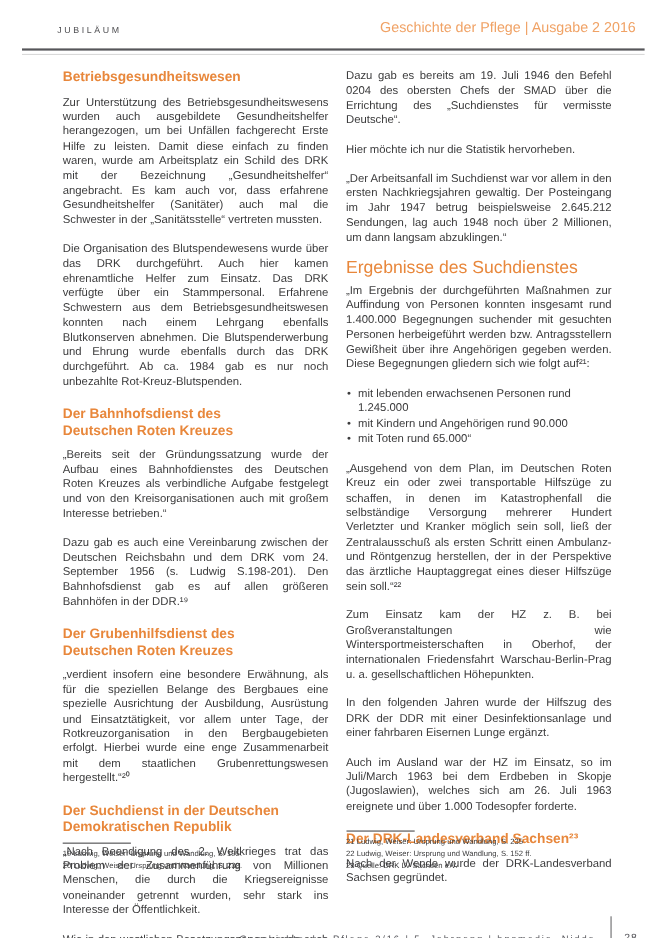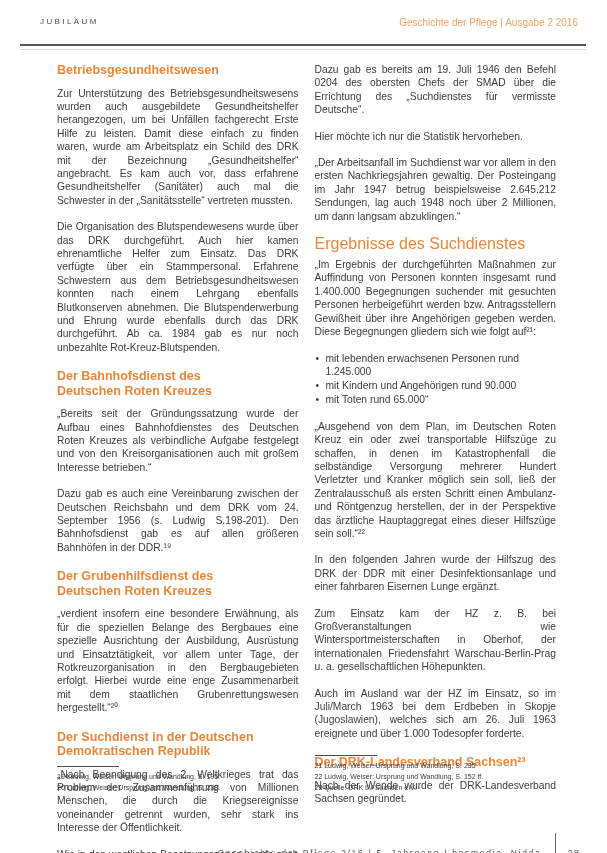--- a/index.html
+++ b/index.html
@@ -14,25 +14,25 @@
   .page{
     position:relative;
     width:607px;height:853px;
     background:#ffffff;
     font-family:"Liberation Sans", sans-serif;
     color:var(--body);
     overflow:hidden;
   }
   
   .header{
-    position:absolute;top:17px;left:40px;right:29px;
-    display:flex;justify-content:space-between;align-items:flex-start;
+    position:absolute;top:17px;left:52px;right:29px;
+    display:flex;justify-content:space-between;align-items:flex-end;
   }
   .kicker{font-size:8px;letter-spacing:2.4px;color:#4f4f52;}
-  .issue{font-size:10px;color:var(--accent_light);margin-left:44px;}
+  .issue{font-size:13px;color:var(--accent_light);margin-left:44px;}
   .rule{
     position:absolute;top:44px;left:20px;right:21px;height:3px;
     border-top:2px solid var(--rule_dark);
     border-bottom:1px solid var(--rule_light);
   }
   
   .columns{
     position:absolute;left:57px;right:51px;top:63px;bottom:60px;
     display:flex;gap:16px;
   }
@@ -120,22 +120,22 @@
       <h3 class="sub">Ergebnisse des Suchdienstes</h3>
       <p>„Im Ergebnis der durchgeführten Maßnahmen zur Auffindung von Personen konnten insgesamt rund 1.400.000 Begegnungen suchender mit gesuchten Personen herbeigeführt werden bzw. Antragsstellern Gewißheit über ihre Angehörigen gegeben werden. Diese Begegnungen gliedern sich wie folgt auf²¹:</p>
 
       <ul class="bullets">
         <li>mit lebenden erwachsenen Personen rund 1.245.000</li>
         <li>mit Kindern und Angehörigen rund 90.000</li>
         <li>mit Toten rund 65.000“</li>
       </ul>
 
       <p>„Ausgehend von dem Plan, im Deutschen Roten Kreuz ein oder zwei transportable Hilfszüge zu schaffen, in denen im Katastrophenfall die selbständige Versorgung mehrerer Hundert Verletzter und Kranker möglich sein soll, ließ der Zentralausschuß als ersten Schritt einen Ambulanz- und Röntgenzug herstellen, der in der Perspektive das ärztliche Hauptaggregat eines dieser Hilfszüge sein soll.“²²</p>
+      <p>Zum Einsatz kam der HZ z. B. bei Großveranstaltungen wie Wintersportmeisterschaften in Oberhof, der internationalen Friedensfahrt Warschau-Berlin-Prag u. a. gesellschaftlichen Höhepunkten.</p>
       <p>In den folgenden Jahren wurde der Hilfszug des DRK der DDR mit einer Desinfektionsanlage und einer fahrbaren Eisernen Lunge ergänzt.</p>
-      <p>Zum Einsatz kam der HZ z. B. bei Großveranstaltungen wie Wintersportmeisterschaften in Oberhof, der internationalen Friedensfahrt Warschau-Berlin-Prag u. a. gesellschaftlichen Höhepunkten.</p>
       <p>Auch im Ausland war der HZ im Einsatz, so im Juli/March 1963 bei dem Erdbeben in Skopje (Jugoslawien), welches sich am 26. Juli 1963 ereignete und über 1.000 Todesopfer forderte.</p>
 
       <h2 class="h">Der DRK-Landesverband Sachsen²³</h2>
       <p>Nach der Wende wurde der DRK-Landesverband Sachsen gegründet.</p>
 
       <div class="footnotes">
         <div class="fn-rule"></div>
         <div class="fn">21 Ludwig, Weiser: Ursprung und Wandlung, S. 235</div>
         <div class="fn">22 Ludwig, Weiser: Ursprung und Wandlung, S. 152 ff.</div>
         <div class="fn">23 Quelle: DRK LV Sachsen e.V.</div>

